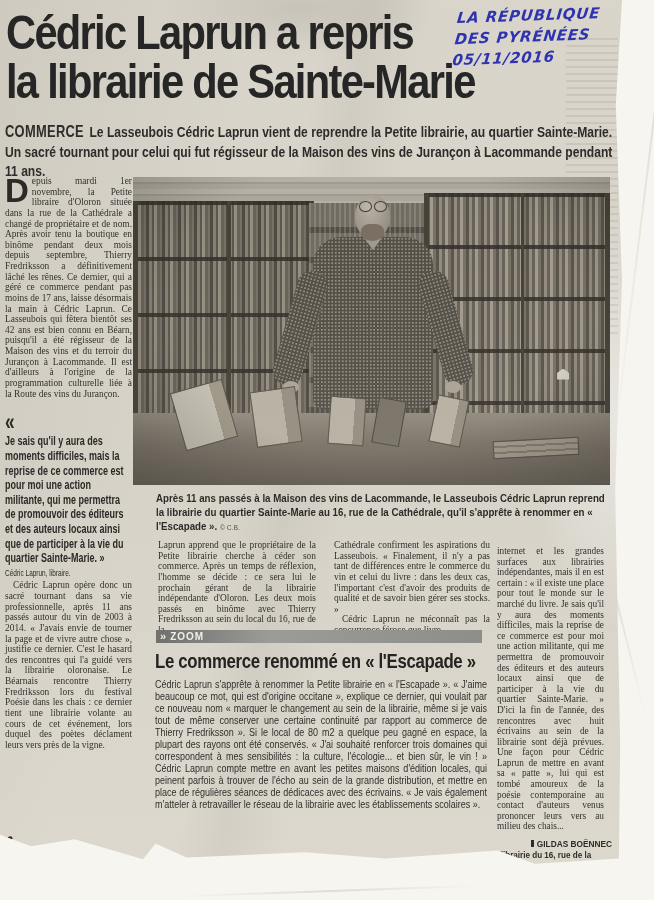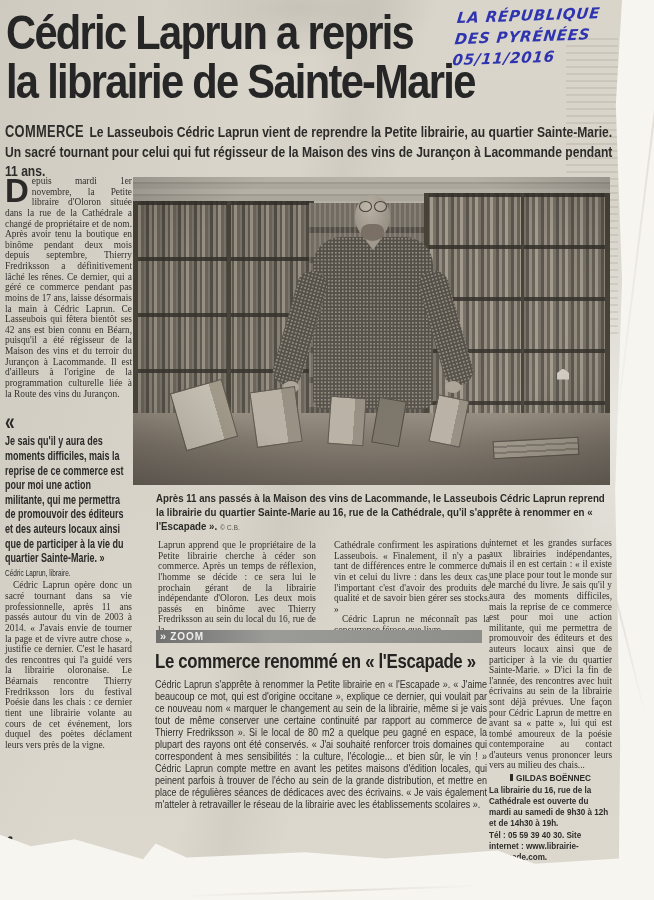--- a/index.html
+++ b/index.html
@@ -135,24 +135,24 @@
   .caption{position:absolute;left:156px;top:491px;width:506px;color:#2d2c29;
     font-weight:bold;font-size:10.8px;line-height:1.3;
     transform:scaleX(.9);transform-origin:left top;}
   .credit{font-weight:normal;font-size:7.5px;color:#56544e;}
 
   
   .col2{position:absolute;left:158px;top:540px;width:158px;font-size:9.4px;line-height:1.13;}
   .col3{position:absolute;left:334px;top:540px;width:156px;font-size:9.4px;line-height:1.13;}
   .col3 p{margin:0;}
   .col4{position:absolute;left:489px;top:538px;width:123px;font-size:9.3px;line-height:1.14;}
-  .col4 p{margin:0;}
+  .col4 p{margin:8px;}
 
   .byline{margin-top:3px;font-family:"Liberation Sans",sans-serif;font-weight:bold;
-    font-size:8.3px;color:#2c2b28;text-align:center;}
+    font-size:8.3px;color:#2c2b28;text-align:right;}
   .byline-marker{display:inline-block;width:3px;height:7px;background:#2c2b28;margin-right:3px;}
   .info{font-family:"Liberation Sans",sans-serif;font-weight:bold;font-size:9px;
     line-height:1.24;color:#2e2d2a;width:137px;transform:scaleX(.9);
     transform-origin:left top;text-align:left;margin-top:1px;}
 
   
   .zoom-bar{position:absolute;left:156px;top:630px;width:326px;height:13px;
     background:linear-gradient(90deg,#6f6f6d,#9b9b98 35%,#8d8d8a);
     display:flex;align-items:center;gap:4px;padding-left:4px;box-sizing:border-box;}
   .zoom-chevron{color:#efeeea;font-weight:bold;font-size:11px;line-height:1;}

